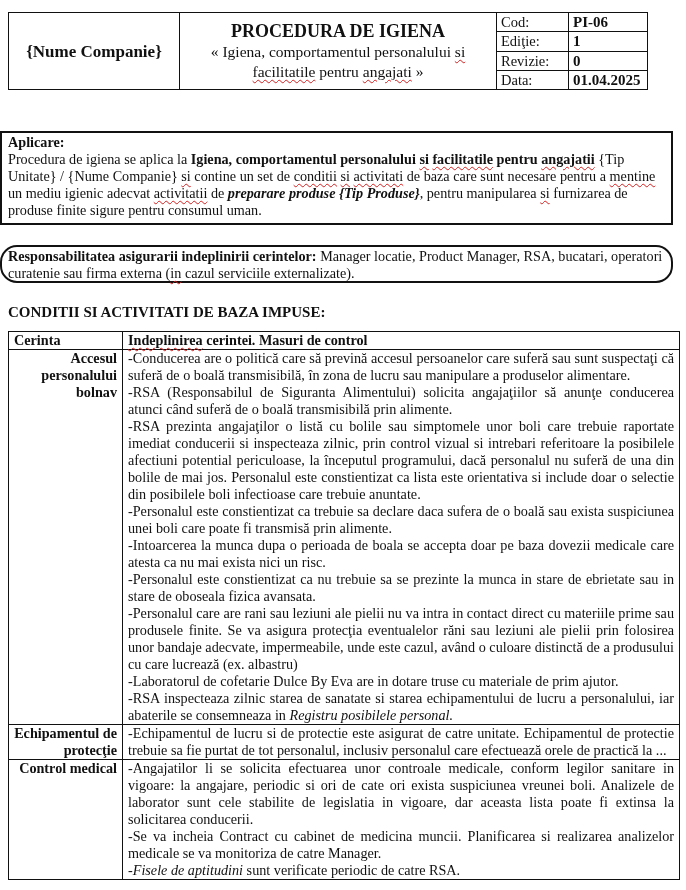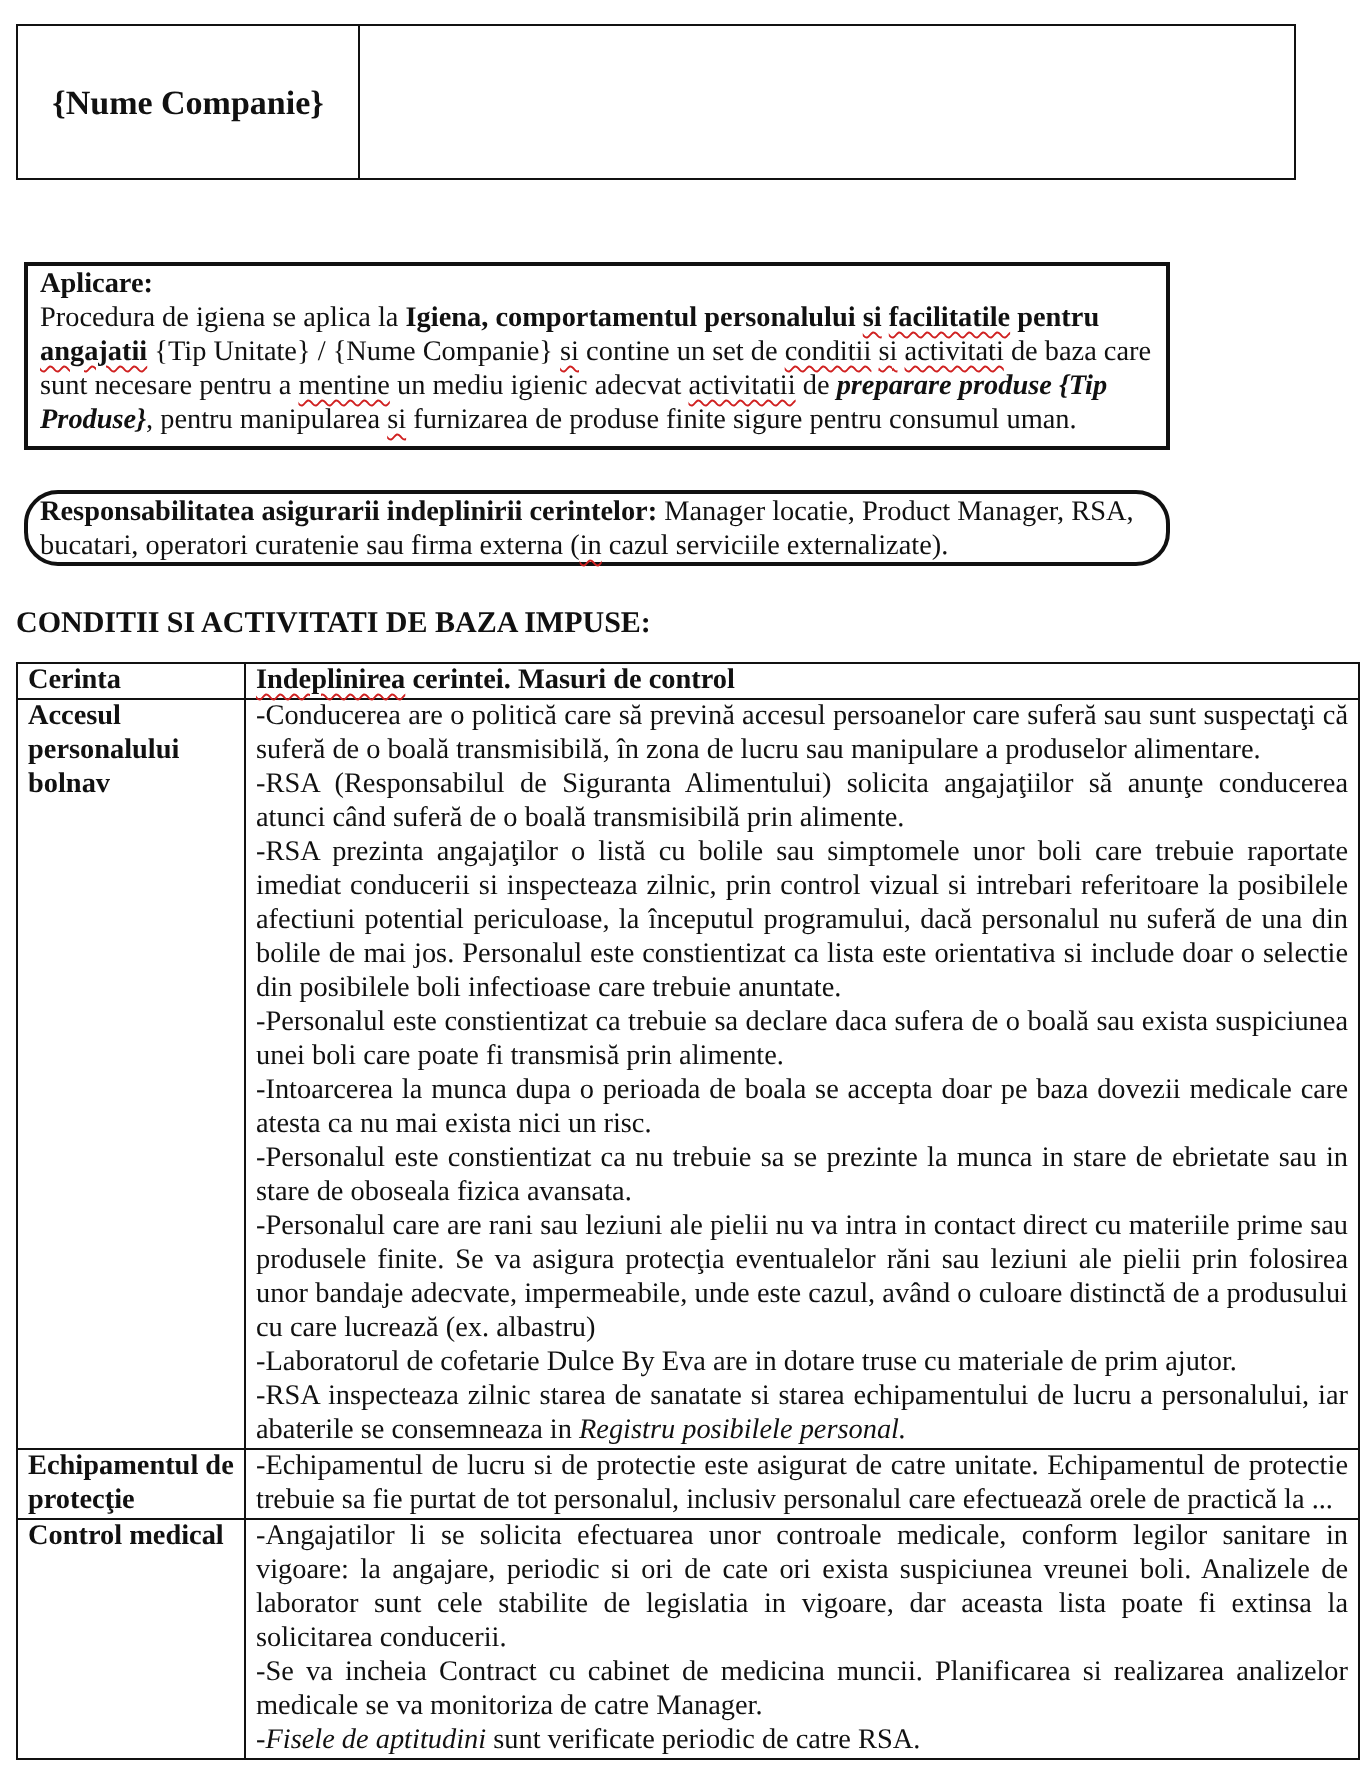--- a/index.html
+++ b/index.html
@@ -27,48 +27,73 @@
     }
     .hdr .title .main { font-weight: bold; font-size: 18px; line-height: 22px; }
     .hdr .meta { flex: 1; display: flex; flex-direction: column; }
     .hdr .meta .row { flex: 1; display: flex; border-bottom: 1px solid #111; }
     .hdr .meta .row:last-child { border-bottom: none; }
     .hdr .meta .k { width: 67px; border-right: 1px solid #111; padding-left: 4px; font-size: 14.5px; line-height: 18px; }
     .hdr .meta .v { flex: 1; padding-left: 4px; font-weight: bold; font-size: 15px; line-height: 18px; }
 
     
     .box {
-      position: absolute; left: 12px; width: 573px; border: 2px solid #111; box-sizing: border-box;
+      position: absolute; left: 0; width: 673px; border: 2px solid #111; box-sizing: border-box;
       padding: 1px 6px 2px 6px; text-align: left;
     }
     .box.apl { top: 131px; height: 94px; }
     .box.resp { top: 245px; height: 38px; border-radius: 17px; }
 
     .section-title {
       position: absolute; left: 8px; top: 303px; font-weight: bold; font-size: 15px; line-height: 18px;
     }
 
     
     .main-table {
       position: absolute; left: 8px; top: 331px; width: 672px; border-collapse: collapse;
     }
     .main-table td, .main-table th {
       border: 1px solid #111; vertical-align: top; padding: 0 5px;
-      font-size: 14.2px; line-height: 17px;
+      font-size: 14.2px; line-height: 17px; text-align: right;
     }
     .main-table th { text-align: left; font-weight: bold; height: 17px; }
     .main-table td.req { width: 103px; font-weight: bold; }
     .main-table td.desc { text-align: justify; }
     .main-table td.desc p { margin: 0; }
   </style>
 </head>
 <body>
 
 <div class="hdr">
   <div class="company">{Nume Companie}</div>
+  <div class="title">
+    <div class="main">PROCEDURA DE IGIENA</div>
+    <div>
+      <span>« Igiena, comportamentul personalului </span><span class="sq">si</span><br>
+      <span class="sq">facilitatile</span><span> pentru </span><span class="sq">angajati</span><span> »</span>
+    </div>
+  </div>
+  <div class="meta">
+    <div class="row">
+      <div class="k">Cod:</div>
+      <div class="v">PI-06</div>
+    </div>
+    <div class="row">
+      <div class="k">Ediţie:</div>
+      <div class="v">1</div>
+    </div>
+    <div class="row">
+      <div class="k">Revizie:</div>
+      <div class="v">0</div>
+    </div>
+    <div class="row">
+      <div class="k">Data:</div>
+      <div class="v">01.04.2025</div>
+    </div>
+  </div>
 </div>
 
 <div class="box apl">
   <div><b>Aplicare:</b></div>
   <div><span>Procedura de igiena se aplica la </span><b><span>Igiena, comportamentul personalului </span><span class="sq">si</span><span> </span><span class="sq">facilitatile</span><span> pentru </span><span class="sq">angajatii</span></b><span> {Tip Unitate} / {Nume Companie} </span><span class="sq">si</span><span> contine un set de </span><span class="sq">conditii</span><span> </span><span class="sq">si</span><span> </span><span class="sq">activitati</span><span> de baza care sunt necesare pentru a </span><span class="sq">mentine</span><span> un mediu igienic adecvat </span><span class="sq">activitatii</span><span> de </span><b><i>preparare produse {Tip Produse}</i></b><span>, pentru manipularea </span><span class="sq">si</span><span> furnizarea de produse finite sigure pentru consumul uman.</span></div>
 </div>
 
 <div class="box resp">
   <b>Responsabilitatea asigurarii indeplinirii cerintelor:</b><span> Manager locatie, Product Manager, RSA, bucatari, operatori curatenie sau firma externa (</span><span class="sq">in</span><span> cazul serviciile externalizate).</span>
 </div>

